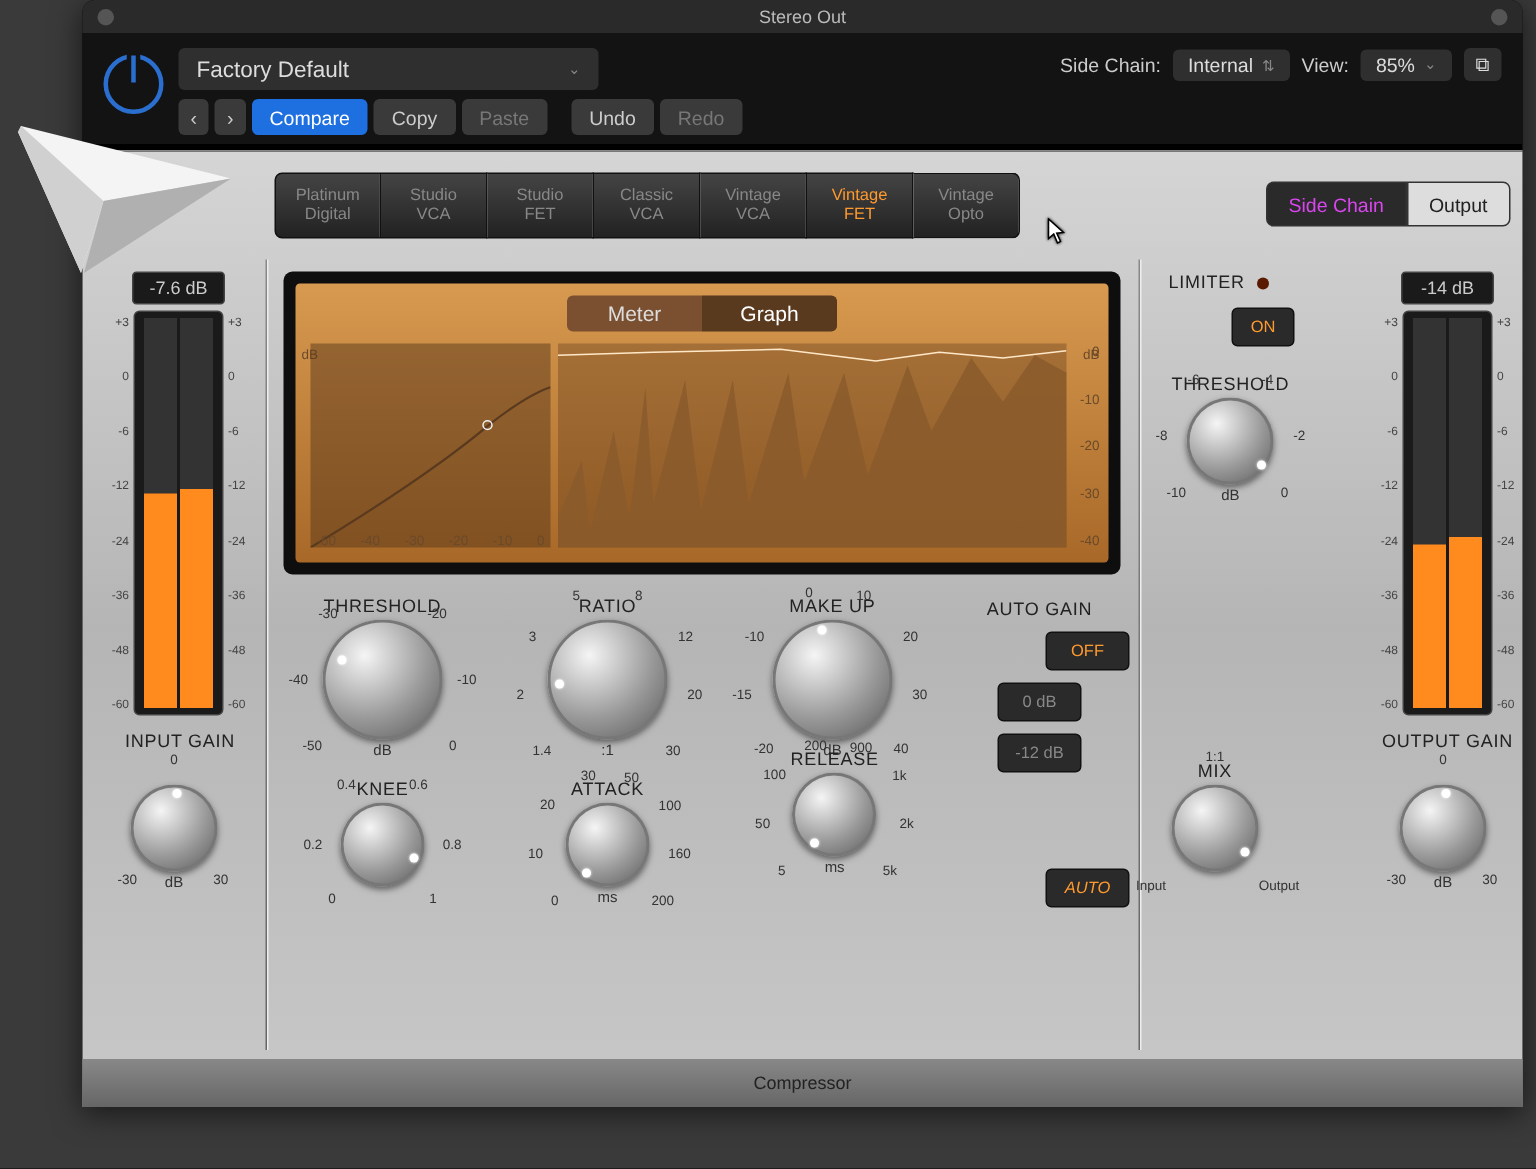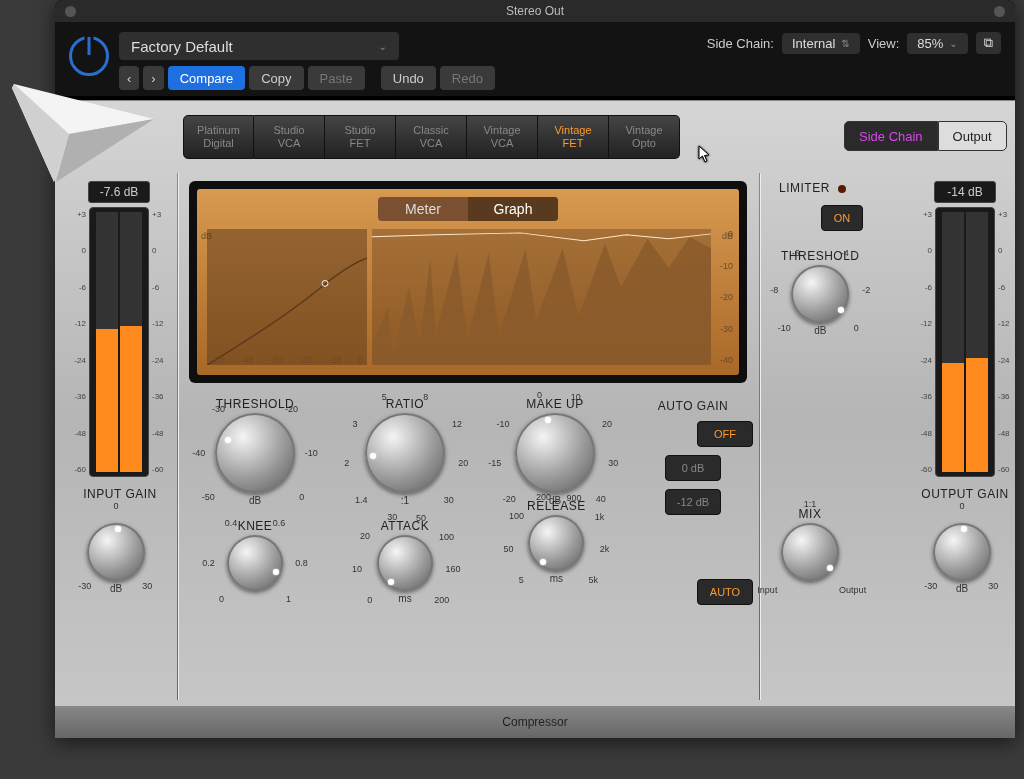--- a/index.html
+++ b/index.html
@@ -373,21 +373,21 @@
       </div>
       <div class="ksub">dB</div>
     </div>
 
     <div class="lbl" style="left:598px; top:298px; width:80px">AUTO GAIN</div>
     <div style="position:absolute; left:610px; top:320px; display:flex; flex-direction:column; gap:8px;">
       <div class="sbtn on">OFF</div>
       <div class="sbtn">0 dB</div>
       <div class="sbtn">-12 dB</div>
     </div>
-    <div style="position:absolute; left:610px; top:478px;">
+    <div style="position:absolute; left:610px; top:478px;font-style:italic;">
       <div class="sbtn on">AUTO</div>
     </div>
 
     <div class="knob" style="left:172px; top:418px;">
       <div class="klabel">KNEE</div>
       <div style="position:relative">
         <div class="kbody" style="width:56px;height:56px;">
             <div class="ind" style="left:82%; top:60%"></div>
           </div>
         <div class="kticks">

